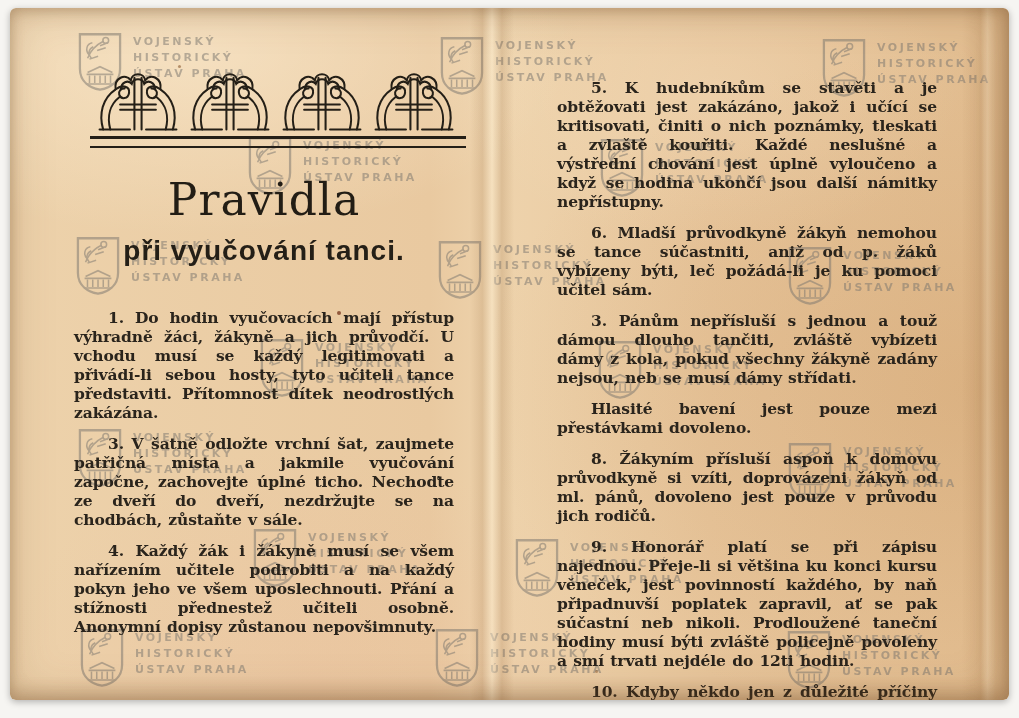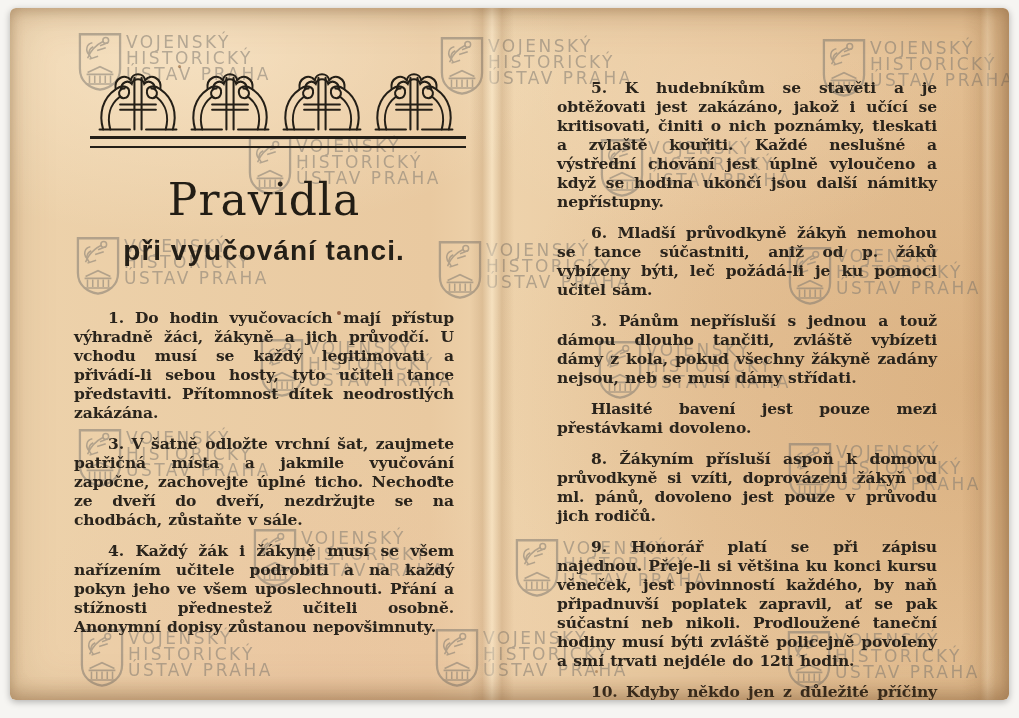--- a/index.html
+++ b/index.html
@@ -26,23 +26,23 @@
       inset 0 0 46px rgba(120,78,38,.22),
       inset -10px 0 22px rgba(110,70,34,.25),
       inset 0 -8px 16px rgba(110,70,34,.20),
       inset 0 4px 10px rgba(110,70,34,.12);
   }
   .wm-layer{position:absolute;inset:0;z-index:1;}
   .wm{position:absolute;display:flex;align-items:flex-start;opacity:.52;}
   .wm-shield{width:44px;height:60px;flex:0 0 auto;}
   .wm-shield path, .wm-shield circle{stroke:#7d7870;fill:none;}
   .wm-text{
-    margin-left:4px;padding-top:2px;white-space:nowrap;
-    font-family:"DejaVu Sans",sans-serif;font-weight:400;
-    font-size:17px;line-height:16px;letter-spacing:2.5px;color:#7d7870;
+    margin-left:11px;padding-top:2px;white-space:nowrap;
+    font-family:"DejaVu Sans",sans-serif;font-weight:700;
+    font-size:11px;line-height:16px;letter-spacing:2.5px;color:#7d7870;
   }
   .page{position:absolute;z-index:2;color:#2a241c;}
   .orn-band{
     position:absolute;left:86px;top:52px;width:360px;height:78px;z-index:2;
     display:flex;justify-content:space-between;align-items:flex-end;
   }
   .orn{width:84px;height:76px;}
   .orn path{stroke:#241f17;fill:none;stroke-width:2.3;stroke-linecap:round;}
   .double-rule{position:absolute;left:80px;top:128px;width:376px;z-index:2;}
   .double-rule .r1{border-top:3px solid #241f17;}

